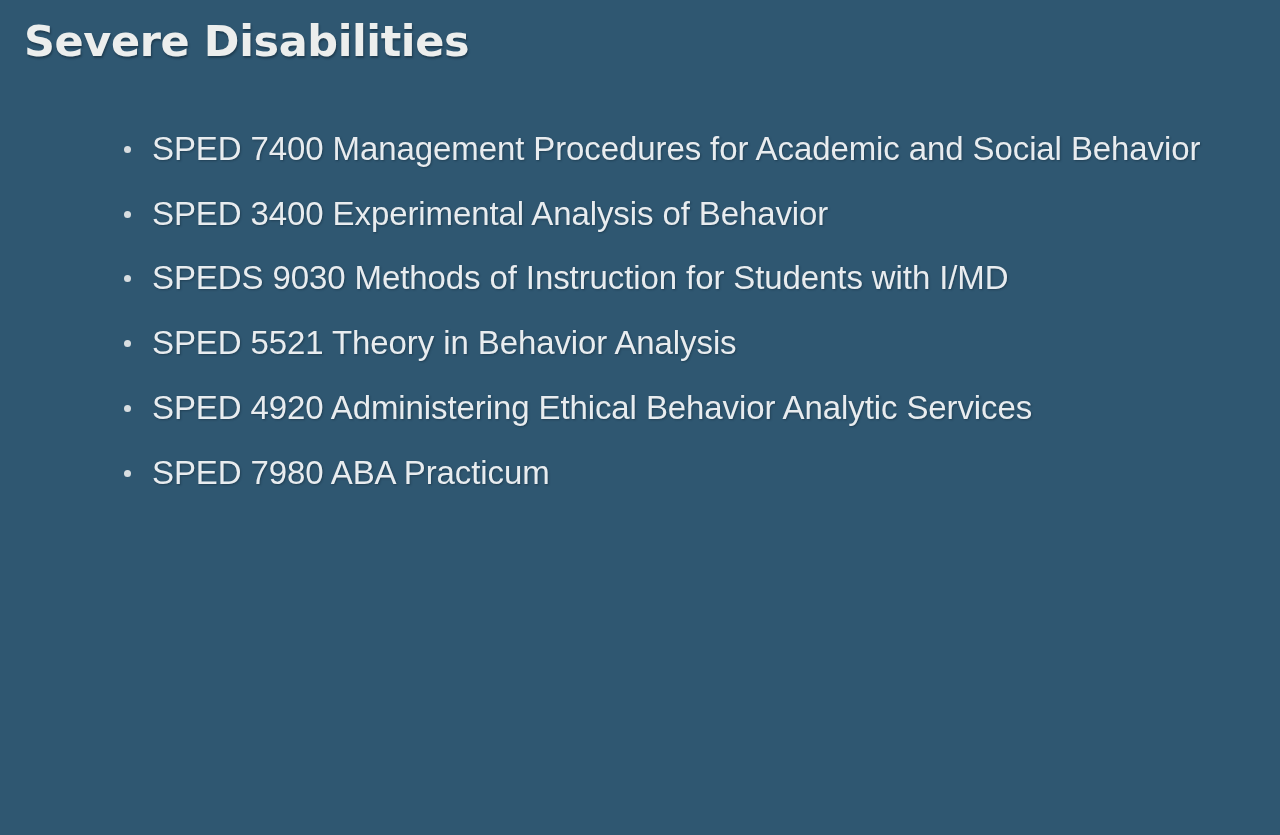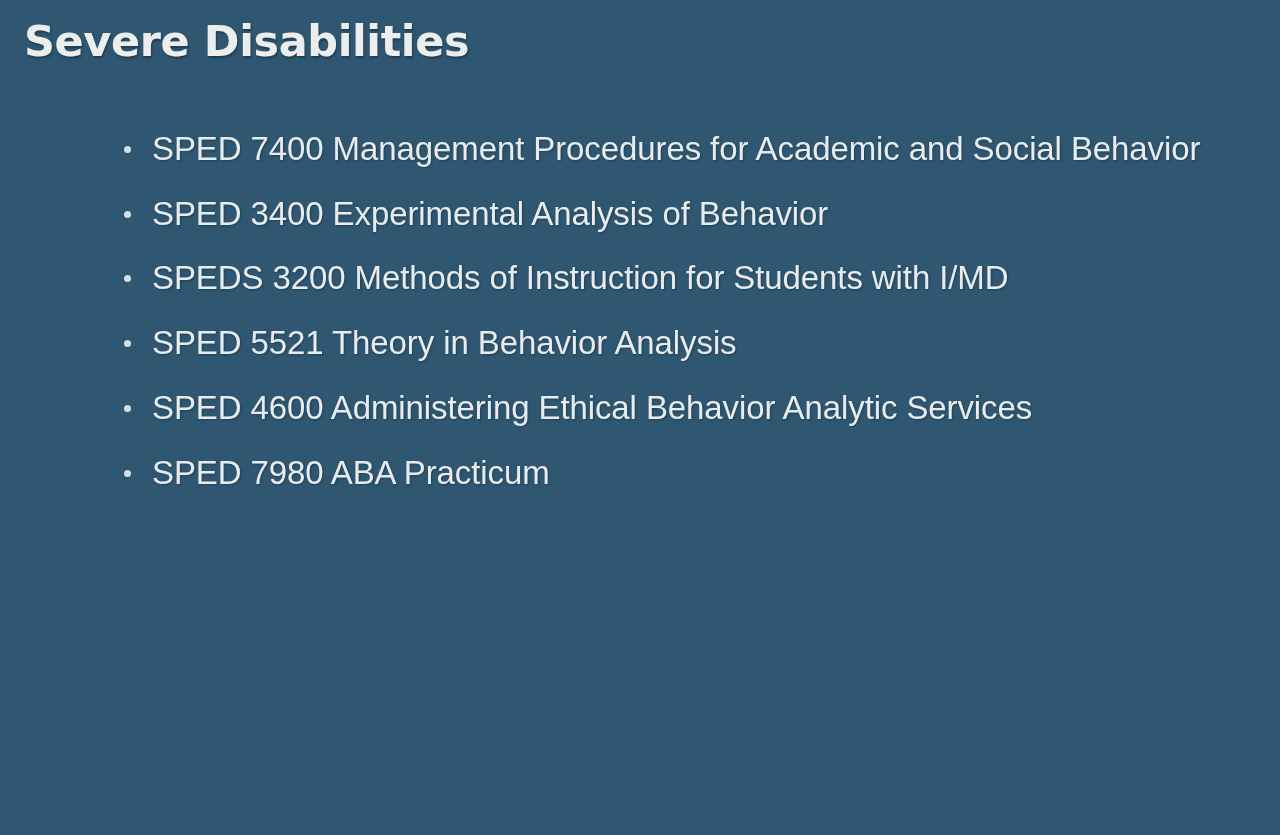--- a/index.html
+++ b/index.html
@@ -88,33 +88,33 @@
       <span class="course-label">SPED 7400 Management Procedures for Academic and Social Behavior</span>
     </li>
 
     <li class="course-item">
       <span class="bullet-icon"></span>
       <span class="course-label">SPED 3400 Experimental Analysis of Behavior</span>
     </li>
 
     <li class="course-item">
       <span class="bullet-icon"></span>
-      <span class="course-label">SPEDS 3200 Methods of Instruction for Students with I/MD</span>
+      <span class="course-label">SPEDS 9030 Methods of Instruction for Students with I/MD</span>
     </li>
 
 
 
     <li class="course-item">
       <span class="bullet-icon"></span>
       <span class="course-label">SPED 5521 Theory in Behavior Analysis</span>
     </li>
 
     <li class="course-item">
       <span class="bullet-icon"></span>
-      <span class="course-label">SPED 4600 Administering Ethical Behavior Analytic Services</span>
+      <span class="course-label">SPED 4920 Administering Ethical Behavior Analytic Services</span>
     </li>
 
 
     <li class="course-item">
       <span class="bullet-icon"></span>
       <span class="course-label">SPED 7980 ABA Practicum</span>
     </li>
 
   </ul>
 

